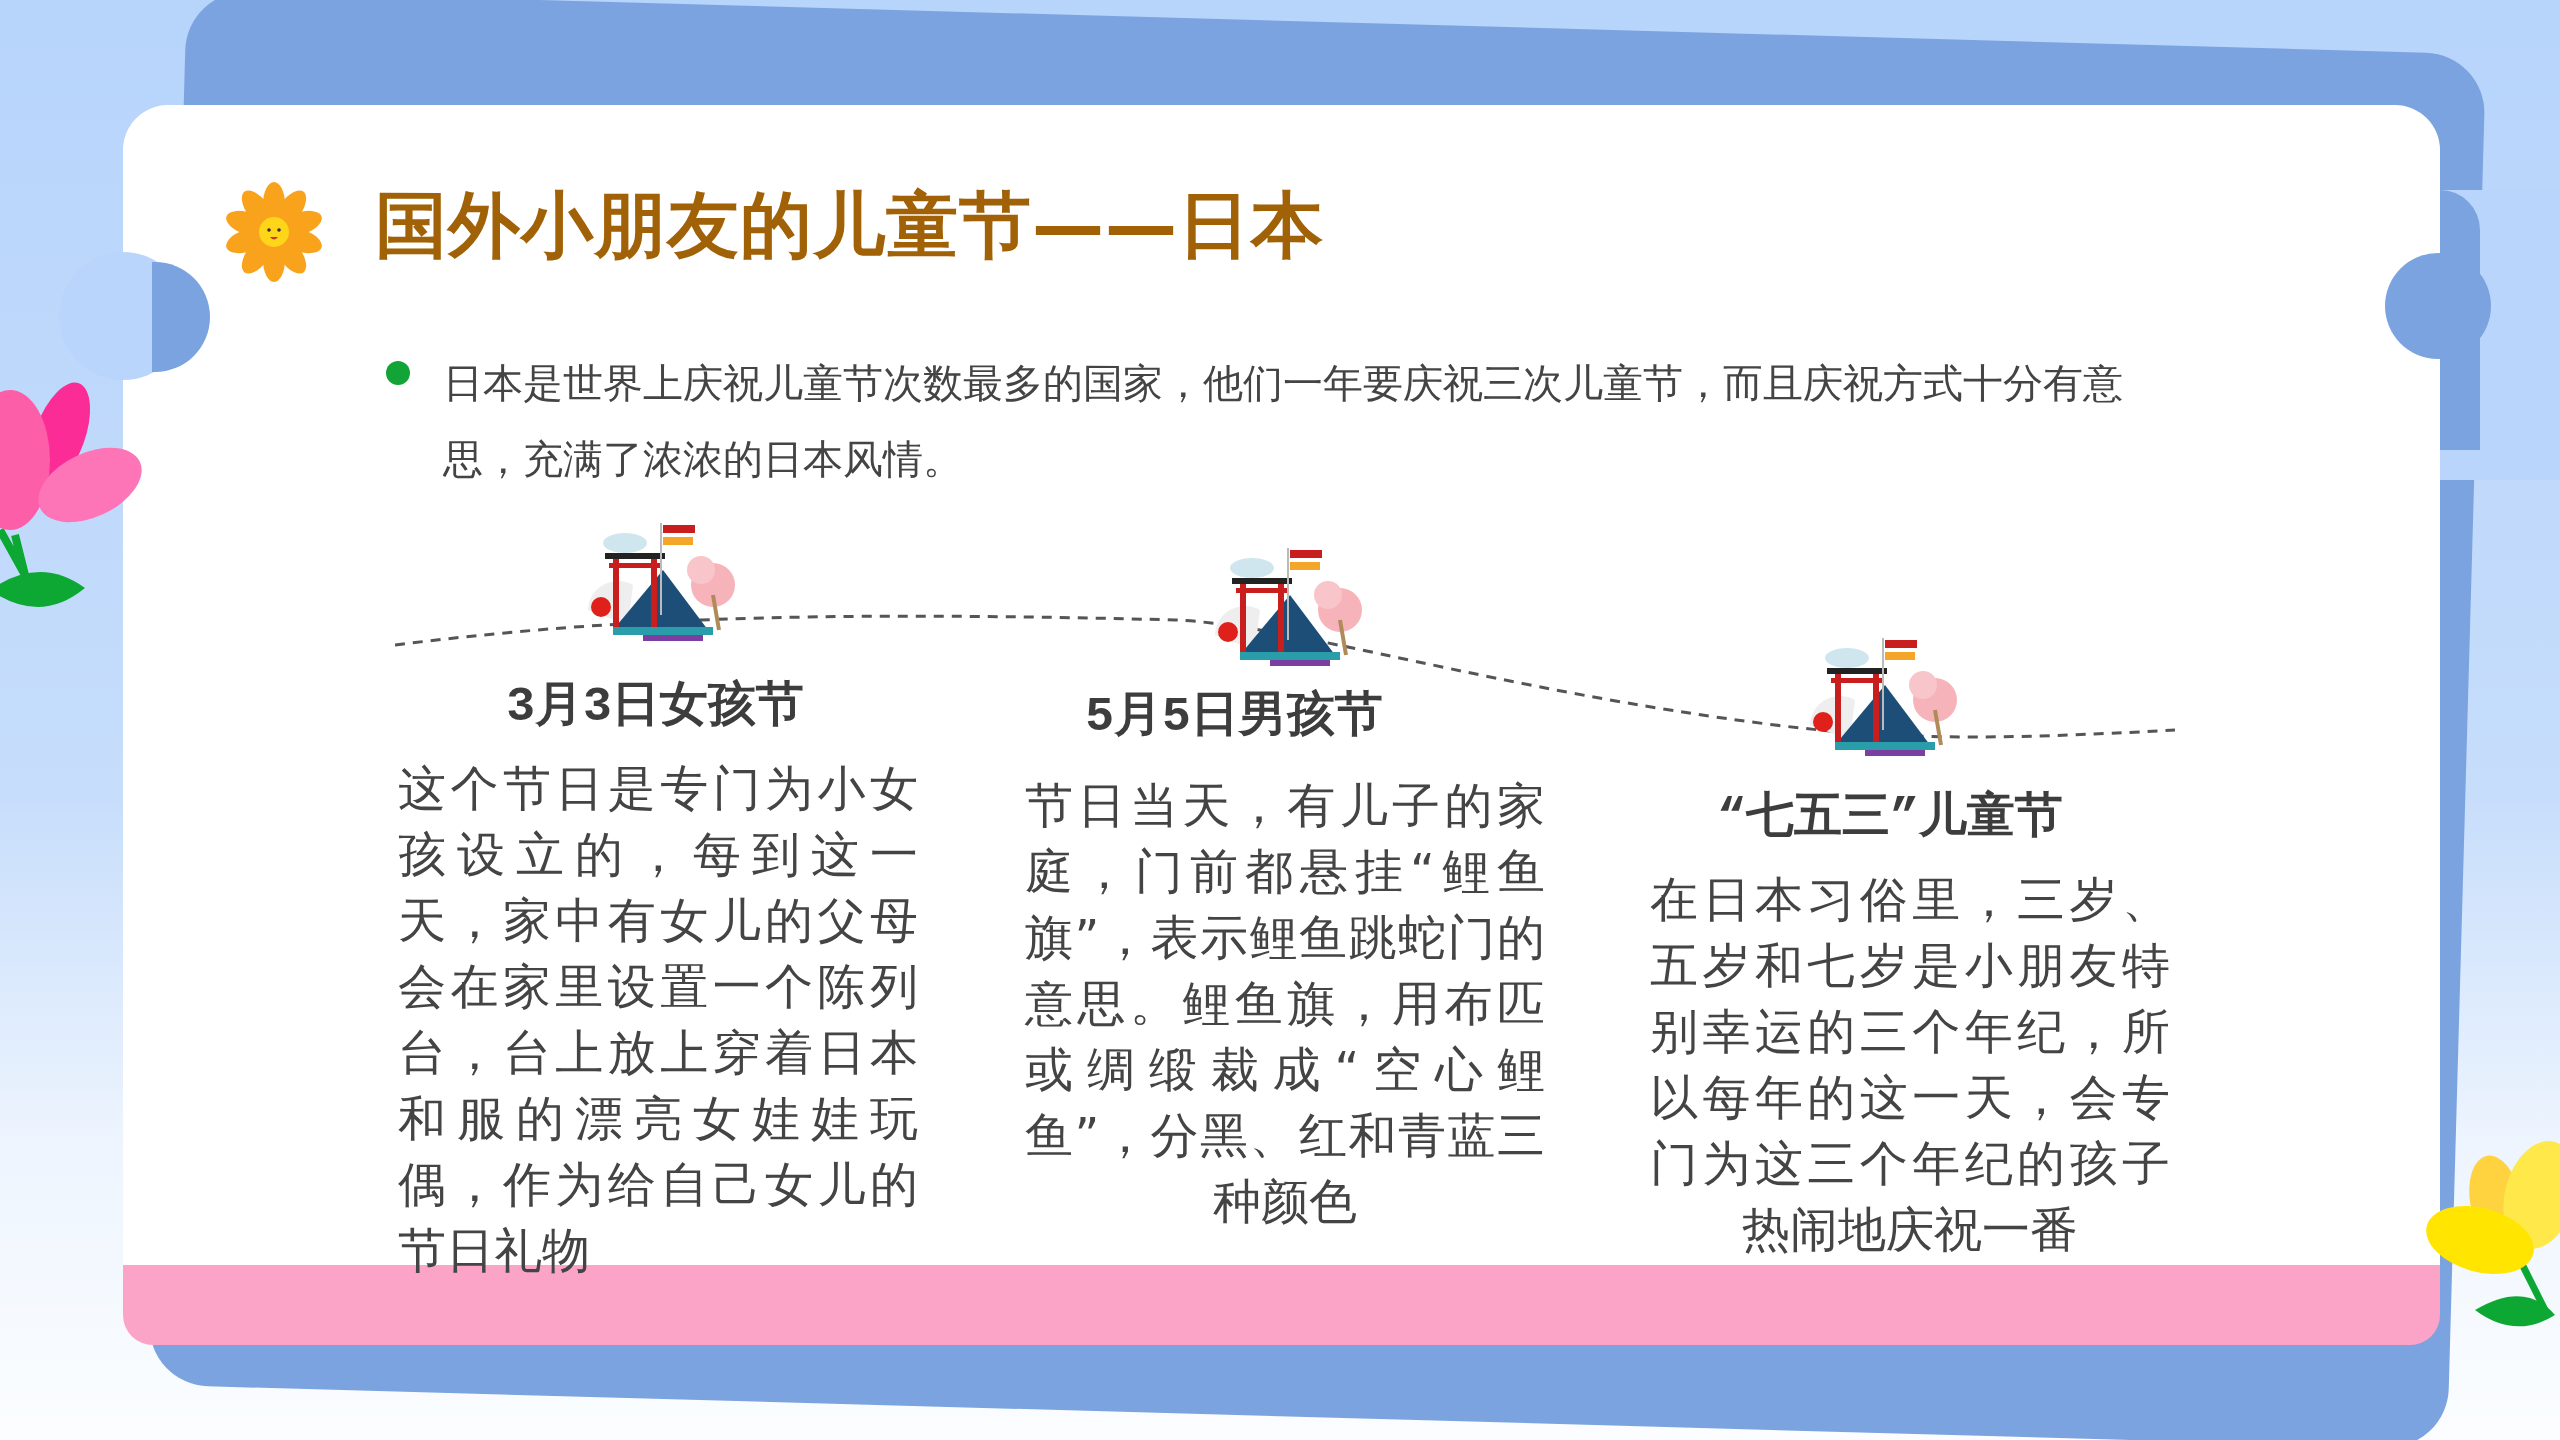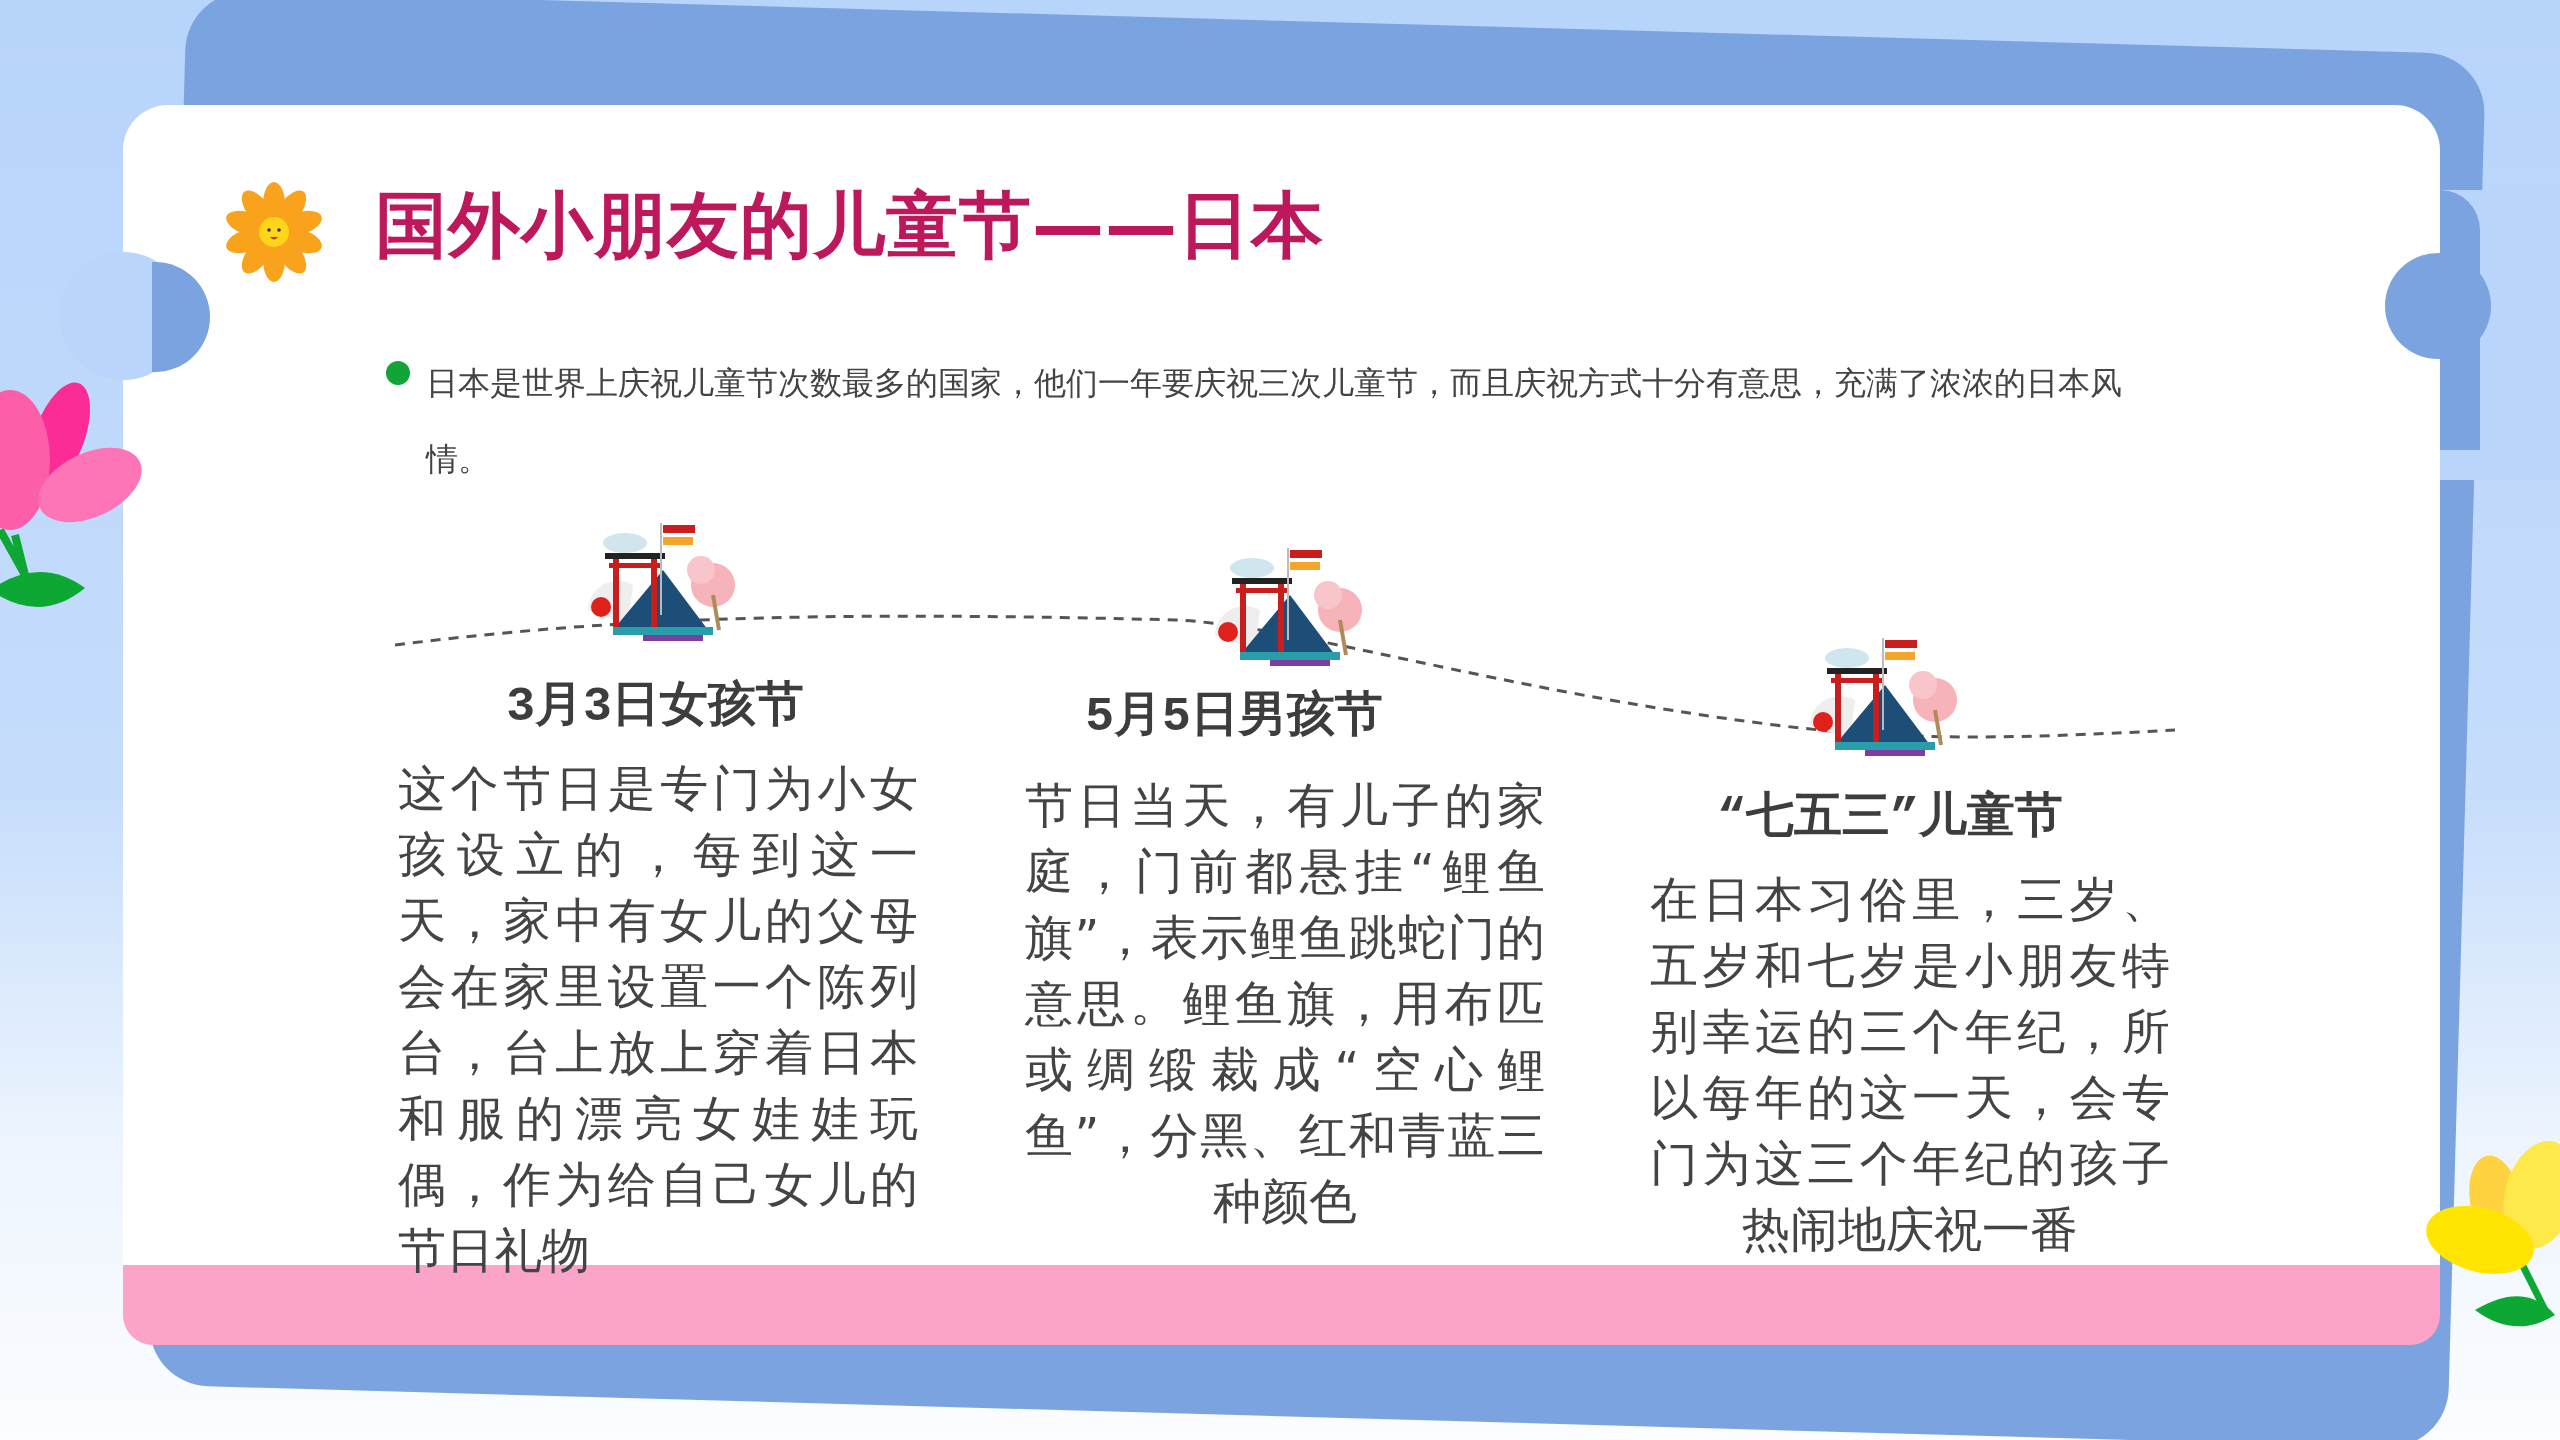--- a/index.html
+++ b/index.html
@@ -23,30 +23,30 @@
     width:128px; height:128px; border-radius:50%; background:#b9d5fb;
   }
   .notch-inner {
     width:110px; height:110px; border-radius:50%; background:#7ba3e0;
   }
   .pink-band {
     left:123px; top:1265px; width:2317px; height:80px;
     background:#fca3c8; border-radius:0 0 30px 30px;
   }
   .title {
-    left:375px; top:178px; font-size:72px; font-weight:bold; color:#be185d;
+    left:375px; top:178px; font-size:72px; font-weight:bold; color:#a16207;
     letter-spacing:1px; white-space:nowrap;
     font-family: "DejaVu Sans", sans-serif;
   }
   .sun-icon { left:222px; top:180px; width:104px; height:104px; }
   .bullet-dot {
     left:386px; top:361px; width:24px; height:24px; border-radius:50%; background:#12a436;
   }
   .intro {
-    left:426px; top:345px; width:1720px; font-size:32px; line-height:76px; color:#444;
+    left:443px; top:345px; width:1720px; font-size:40px; line-height:76px; color:#444;
   }
   .wave { left:395px; top:590px; width:1780px; height:170px; }
   .scene { width:165px; height:130px; }
   .heading {
     font-size:48px; font-weight:bold; color:#3d3d3d; text-align:center; width:520px; white-space:nowrap;font-family:Liberation Mono, monospace;
   }
   .body-text {
     font-size:48px; line-height:66px; color:#444; width:520px; text-align:justify;
     text-align-last:center;
   }

